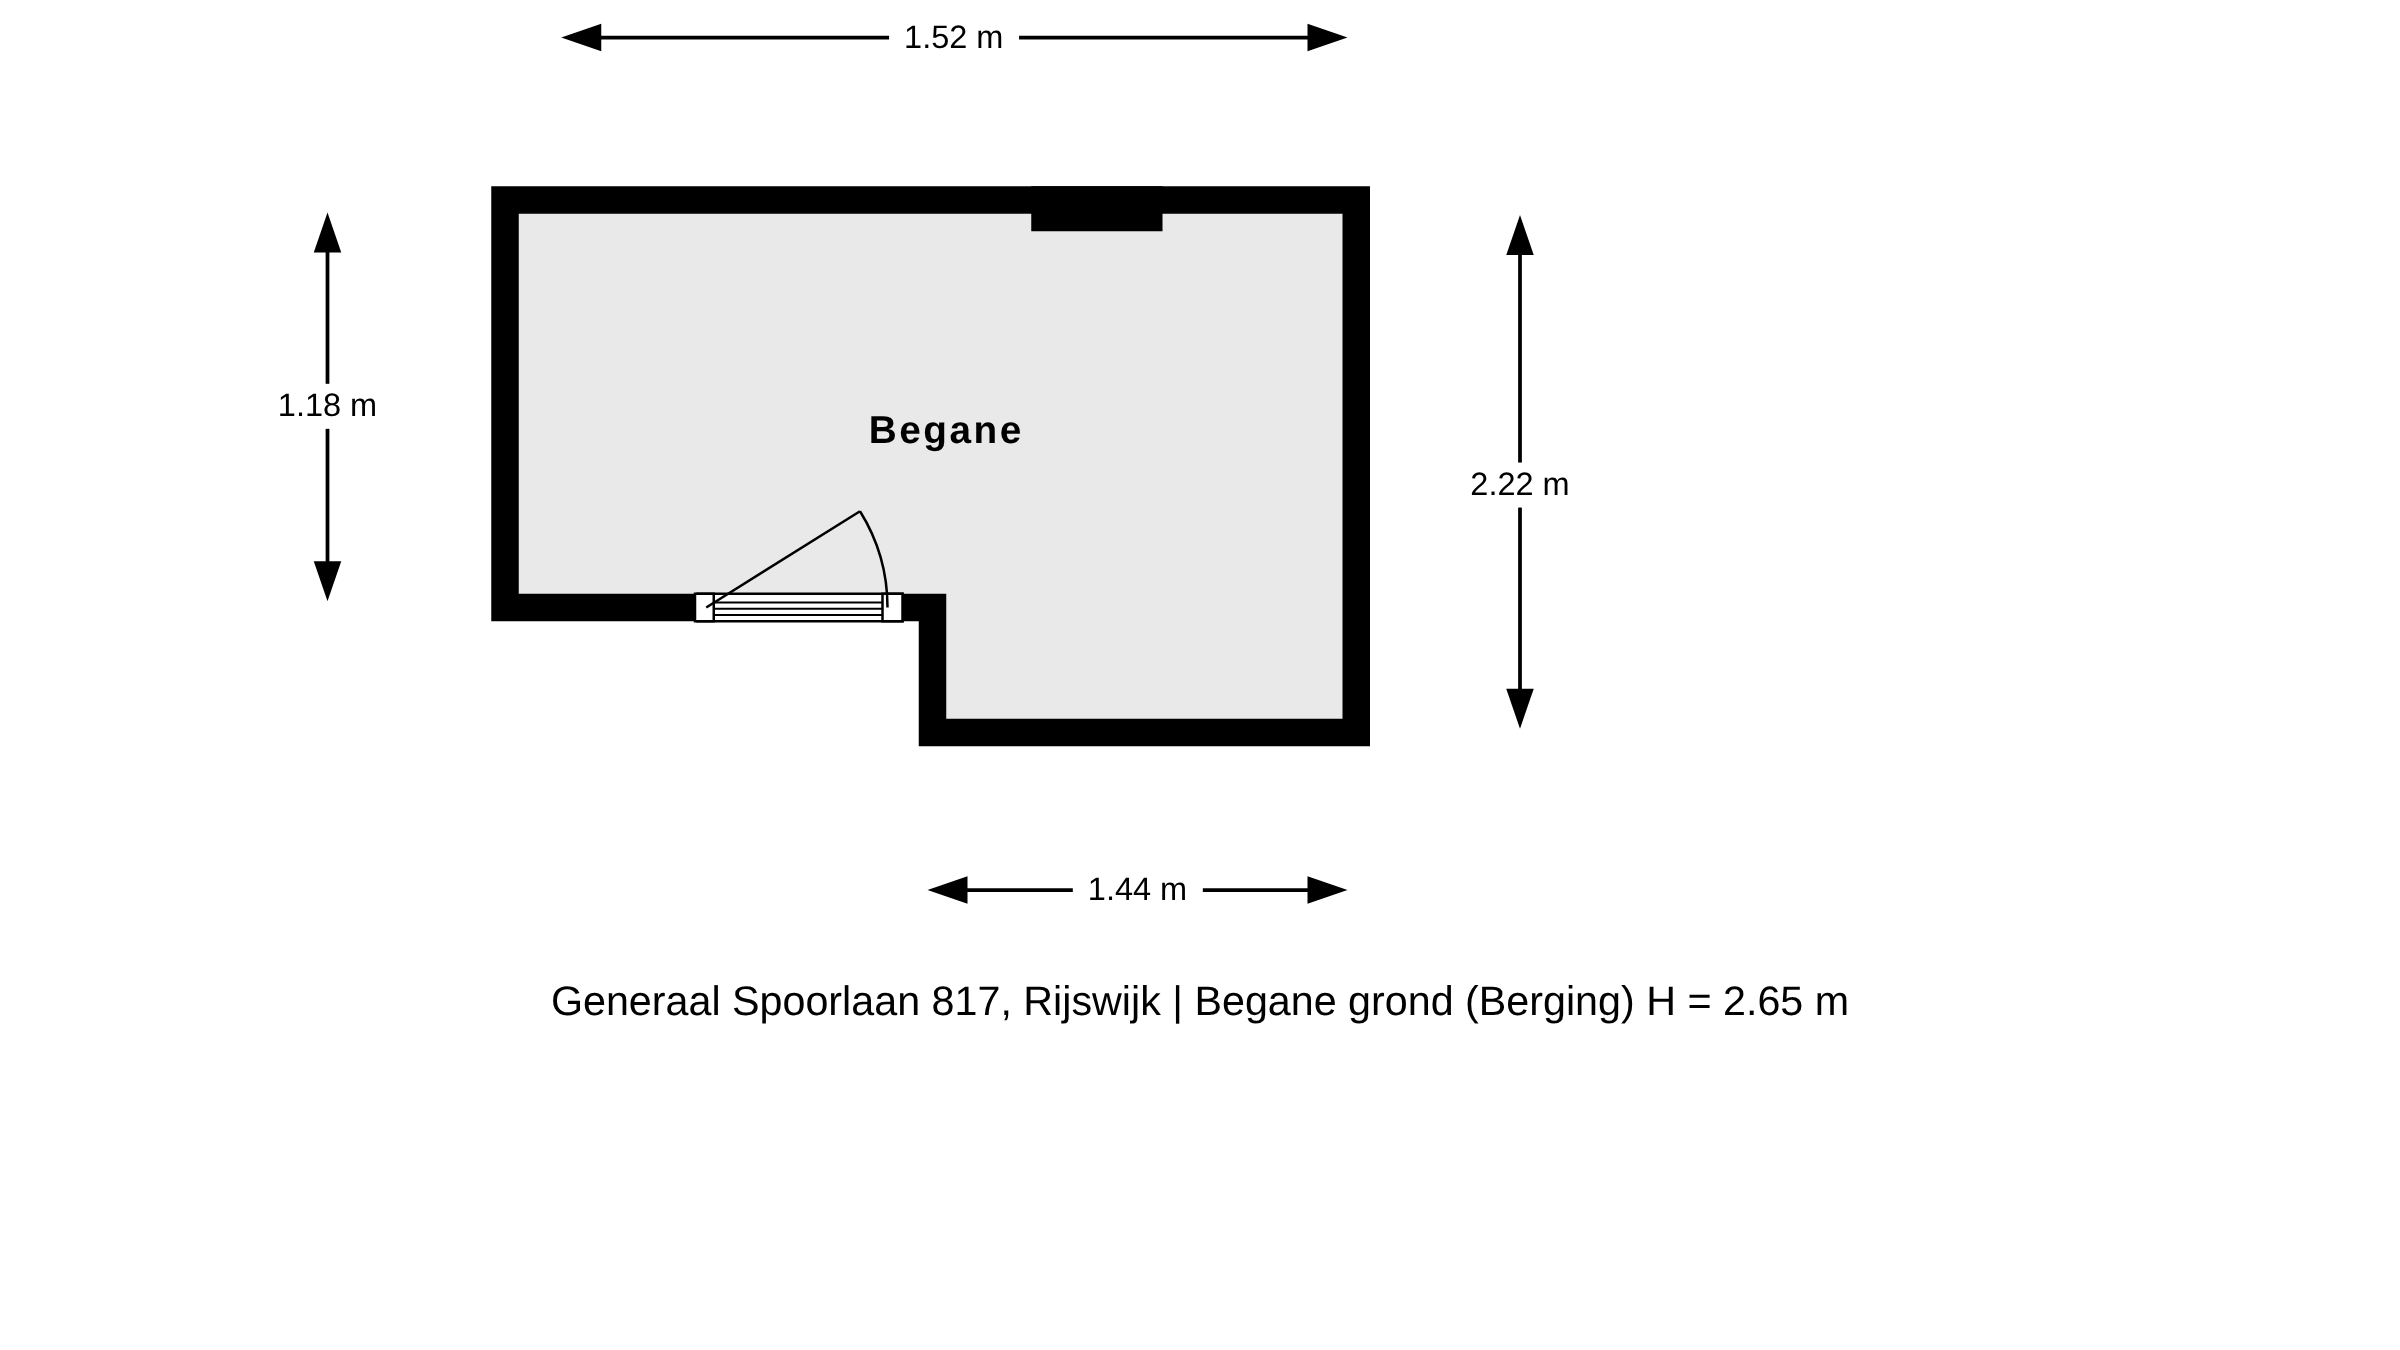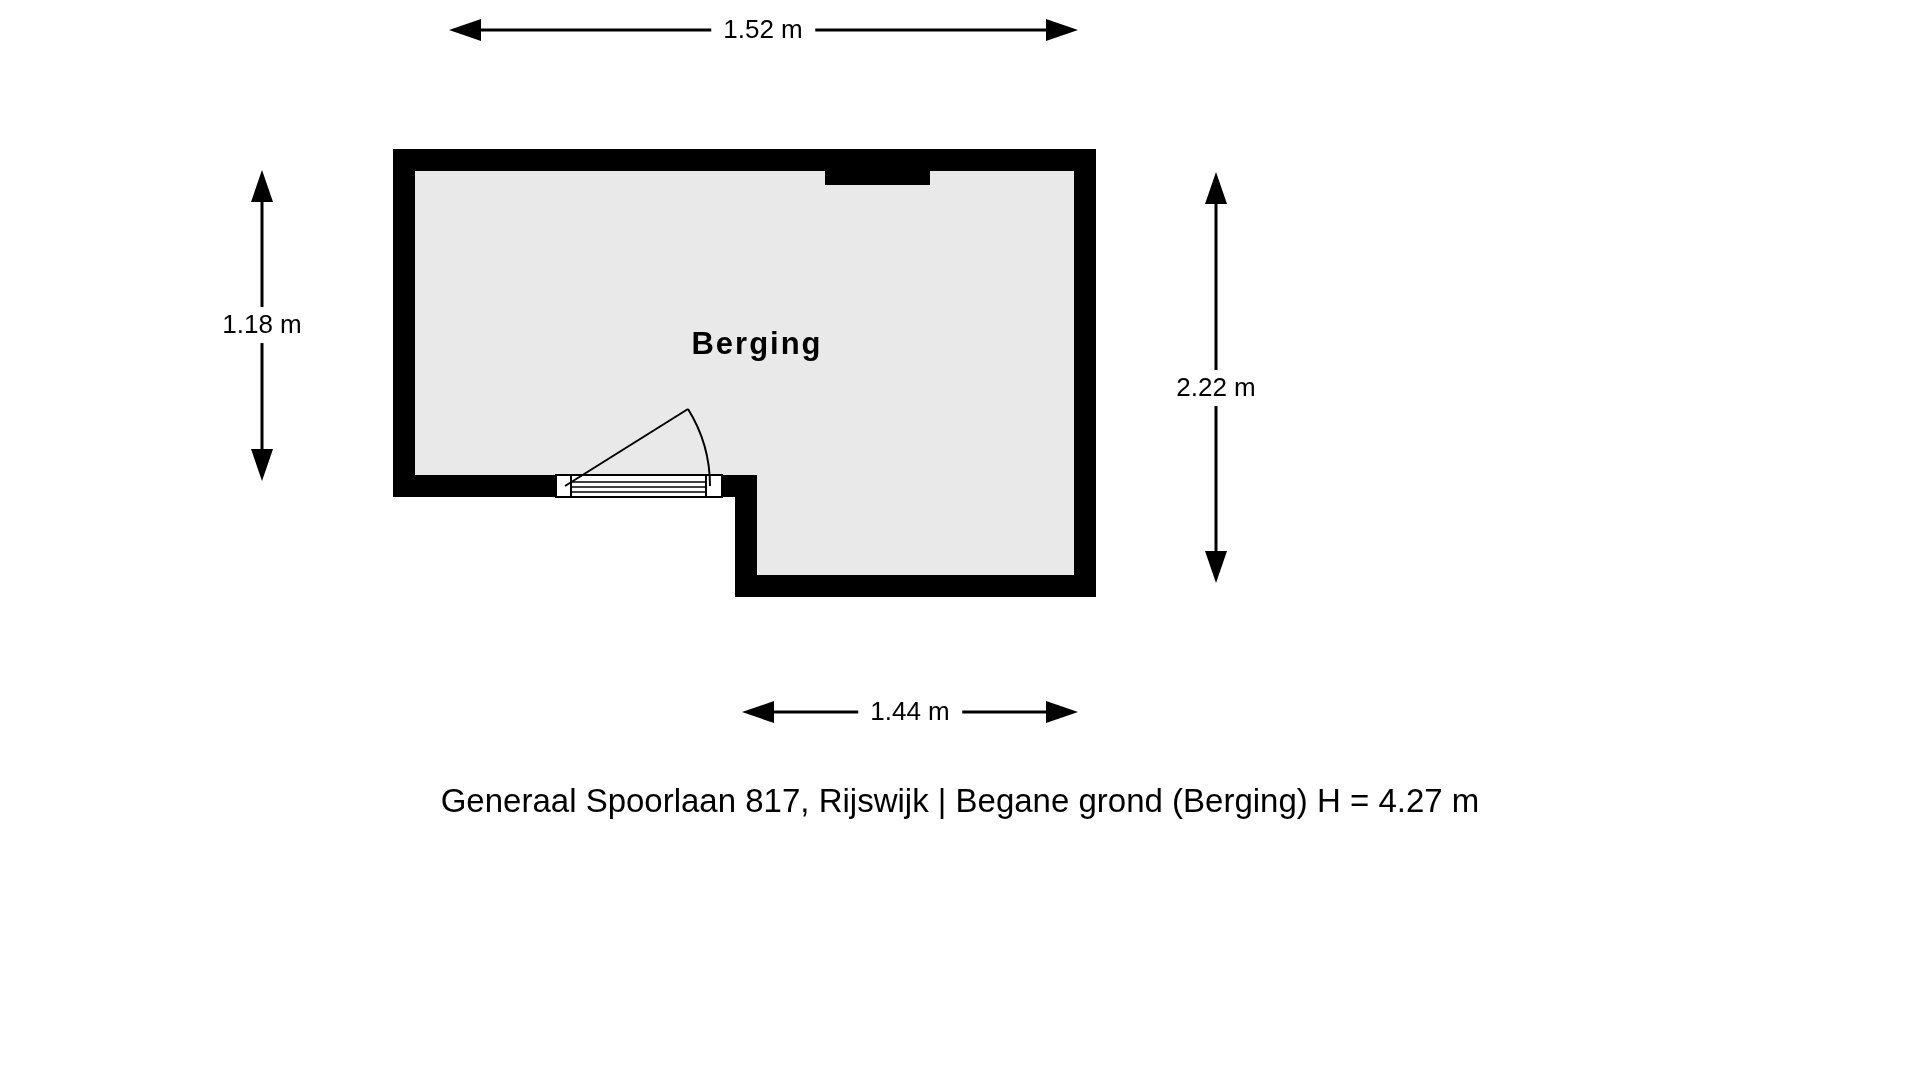--- a/index.html
+++ b/index.html
@@ -106,18 +106,18 @@
   </svg>
 
   <div class="dim-label" style="left:763px; top:30px;">1.52 m</div>
 
   <div class="dim-label" style="left:262px; top:325px;">1.18 m</div>
 
   <div class="dim-label" style="left:1216px; top:388px;">2.22 m</div>
 
   <div class="dim-label" style="left:910px; top:712px;">1.44 m</div>
 
-  <div class="room-label" style="left:757px; top:344px;">Berging</div>
+  <div class="room-label" style="left:757px; top:344px;">Begane</div>
 
-  <div class="caption caption-1">Generaal Spoorlaan 817, Rijswijk | Begane grond (Berging) H = 4.27 m</div>
+  <div class="caption caption-1">Generaal Spoorlaan 817, Rijswijk | Begane grond (Berging) H = 2.65 m</div>
 
 
 </div>
 
 </body></html>

